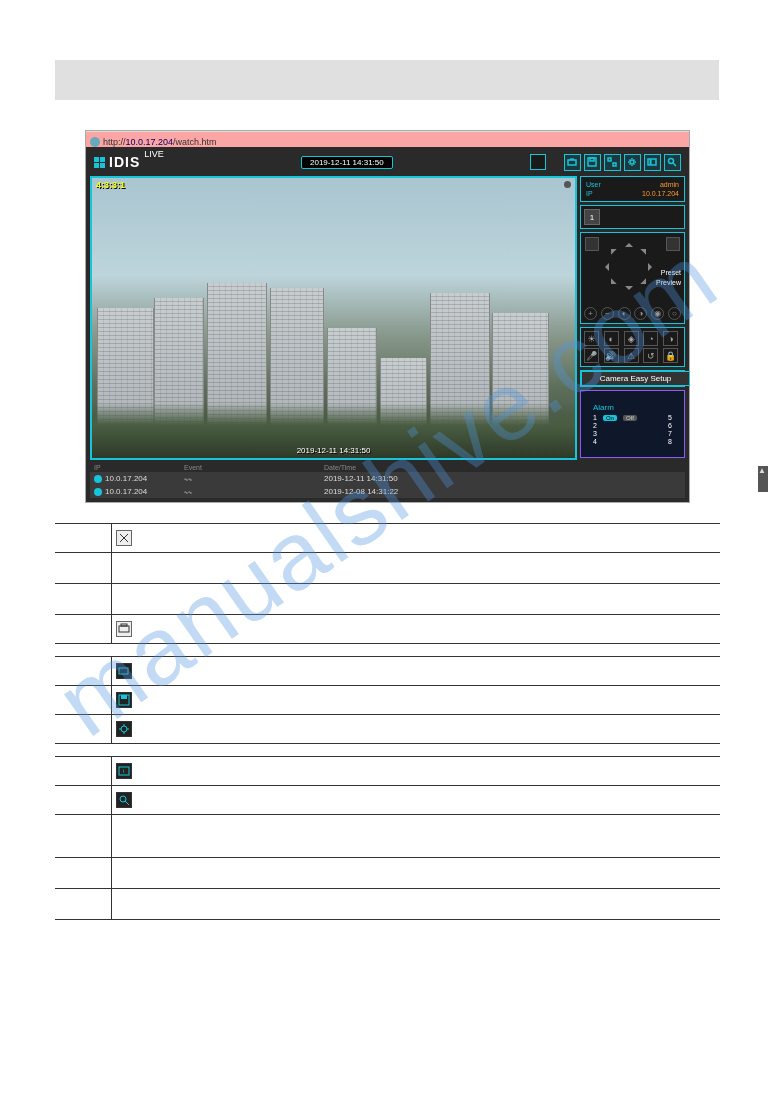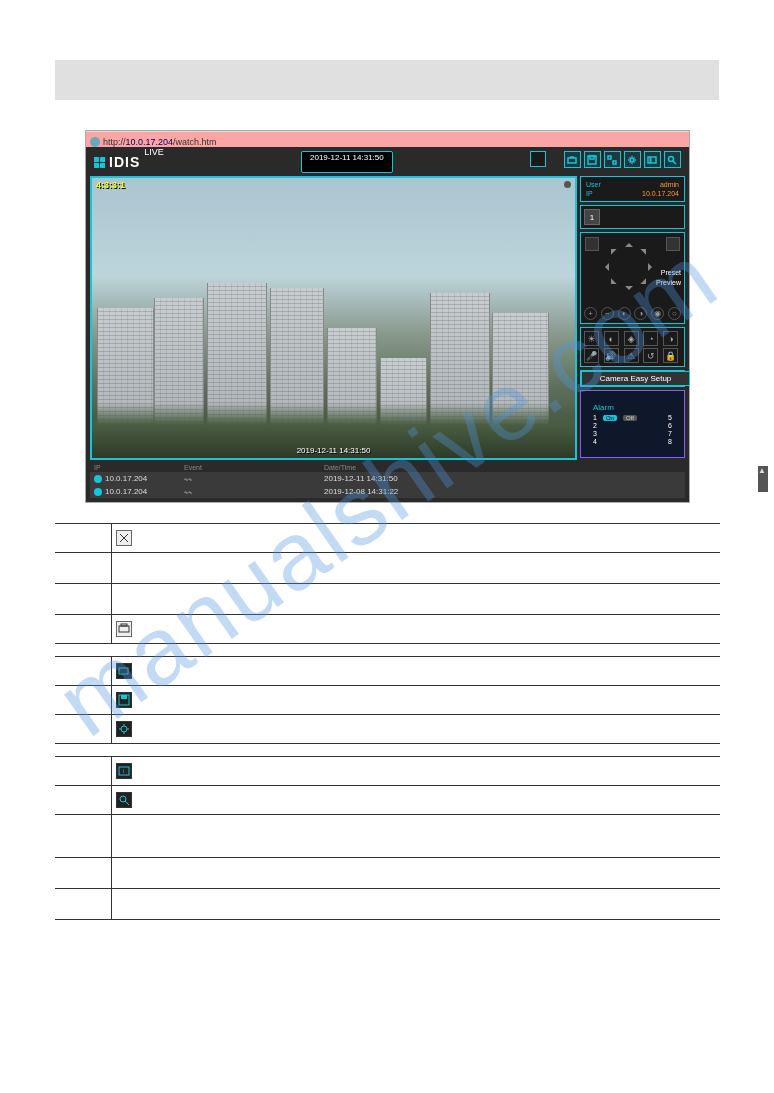--- a/index.html
+++ b/index.html
@@ -7,21 +7,21 @@
 .app{margin:30px 0 0 85px;width:603px;border:1px solid #aaa;background:#f0f0f0}
 .titlebar{background:linear-gradient(#f8f8f8,#e8e8e8);height:16px;display:flex;align-items:center;font-size:10px;color:#555;position:relative}
 .titlebar .tab{background:#fff;border:1px solid #ccc;border-bottom:none;padding:1px 8px;margin-left:6px;font-size:9px}
 .titlebar .title{position:absolute;left:50%;transform:translateX(-50%);font-size:10px;color:#444}
 .titlebar .winbtns{margin-left:auto;display:flex;gap:2px;margin-right:4px}
 .titlebar .winbtns span{width:14px;height:12px;border:1px solid #999;background:#eee;display:flex;align-items:center;justify-content:center;font-size:8px}
 .addrbar{background:#fca5a5;height:15px;display:flex;align-items:flex-end;padding:0 4px;font-size:9px;border-top:1px solid #ddd}
 .addrbar .globe{width:10px;height:10px;background:#6ab;border-radius:50%;margin-right:3px}
 .addrbar .url{color:#006}
 .dark{background:#2a2a2a;padding:4px}
-.topbar{display:flex;height:22px;padding:0 4px}
+.topbar{display:flex;align-items:center;height:22px;padding:0 4px}
 .logo{display:flex;align-items:center;gap:1px}
 .logo .sq{width:5px;height:5px;background:#16c5d9}
 .logo .sqgrid{display:grid;grid-template-columns:5px 5px;gap:1px;margin-right:3px}
 .logo .idis{color:#fff;font-size:14px;font-weight:bold;letter-spacing:1px}
 .logo .live{color:#fff;font-size:9px;margin-left:3px;align-self:flex-end;margin-bottom:16px}
 .tstamp{background:#000;border:1px solid #16c5d9;color:#fff;font-size:8px;padding:1px 8px;border-radius:2px;margin:0 auto}
 .topicons{display:flex;gap:3px}
 .topicons .ic{width:15px;height:15px;border:1px solid #16c5d9;background:#1a3a3f;display:flex;align-items:center;justify-content:center}
 .topicons .ic svg{width:10px;height:10px;stroke:#16c5d9;fill:none;stroke-width:1.5}
 .main{display:flex;gap:3px;margin-top:3px}

